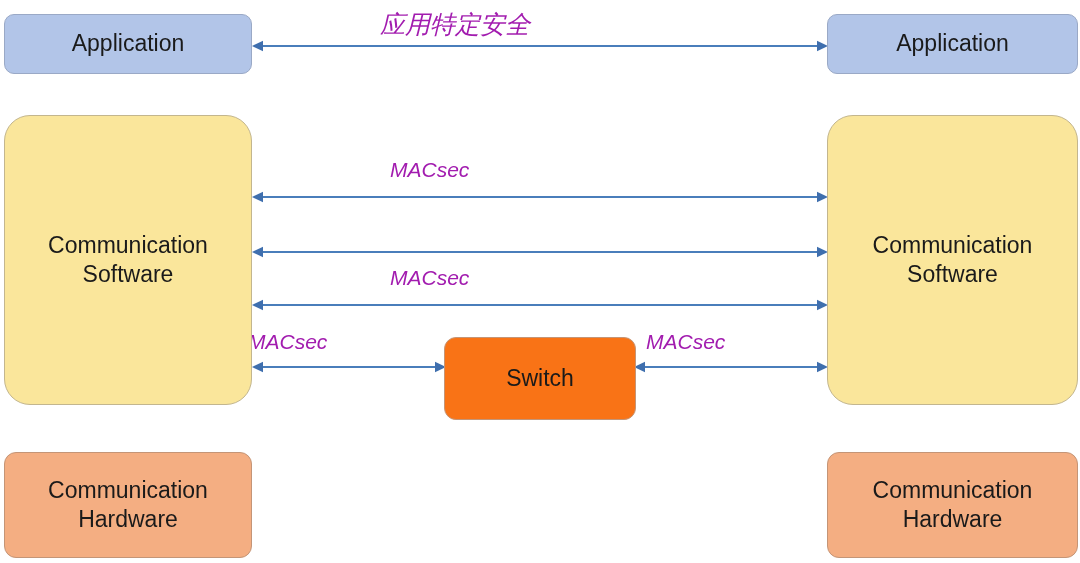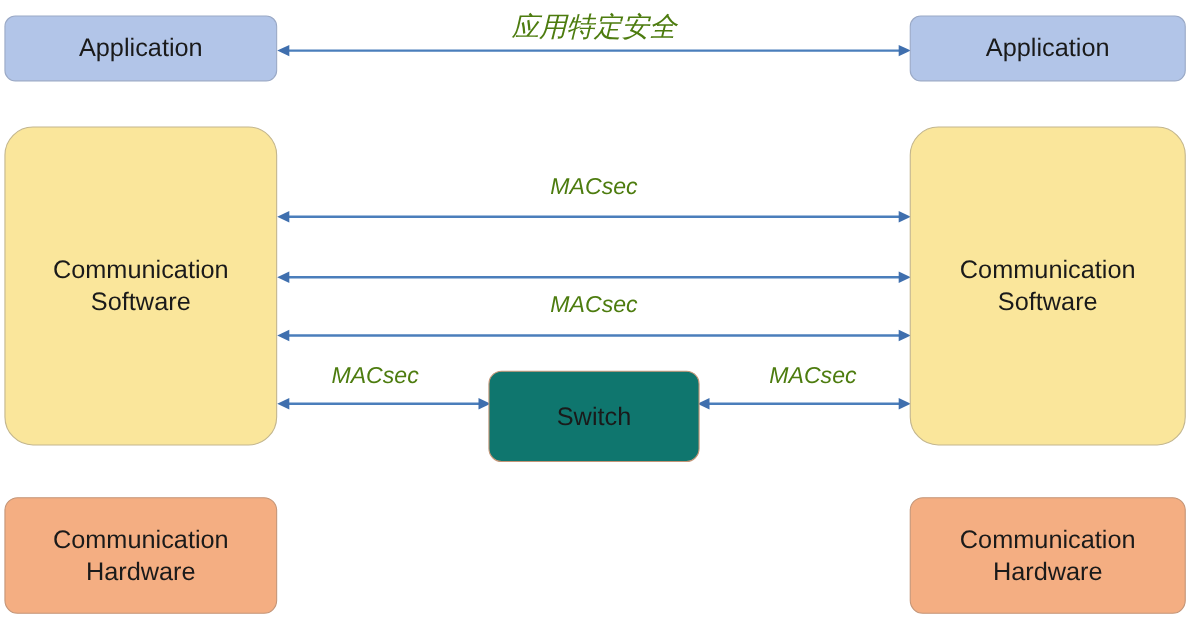--- a/index.html
+++ b/index.html
@@ -40,37 +40,37 @@
     border-radius: 26px;
     font-size: 23px;
   }
   .box-hw {
     background: #f4ae82;
     border: 1px solid #c49577;
     border-radius: 12px;
     font-size: 23px;
   }
   .box-switch {
-    background: #0f766e;
+    background: #f97316;
     border: 1px solid #c49577;
     border-radius: 12px;
     font-size: 23px;
   }
   .conn {
     position: absolute;
     height: 3px;
   }
   .conn svg { display: block; overflow: visible; }
   .edge-label {
     position: absolute;
     font-style: italic;
     font-size: 21px;
-    color: #4d7c0f;
+    color: #a21caf;
     white-space: nowrap;
-    text-align: center;
+    text-align: left;
   }
   .edge-label.cn {
     font-size: 25px;
   }
 </style>
 </head>
 <body>
 
 <div id="canvas">
 

